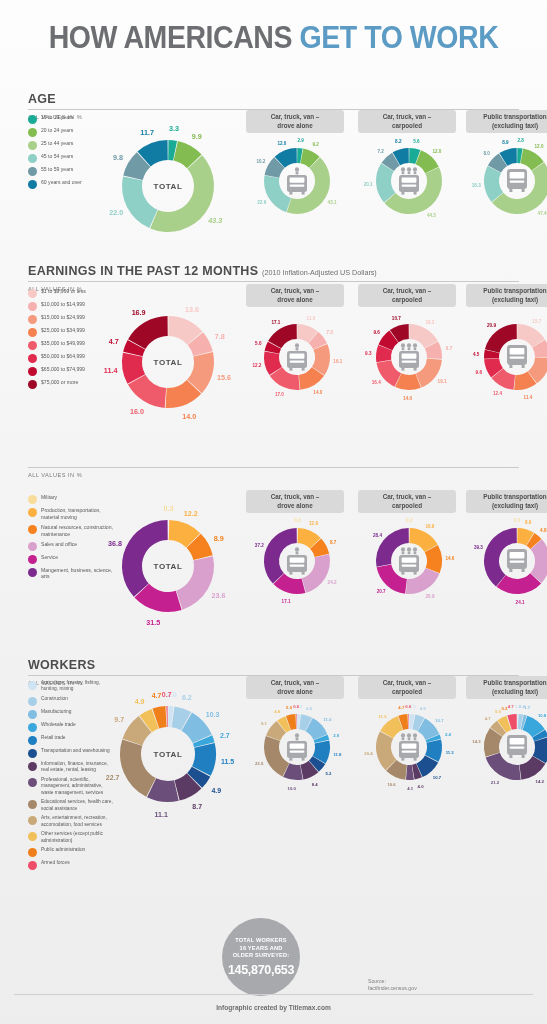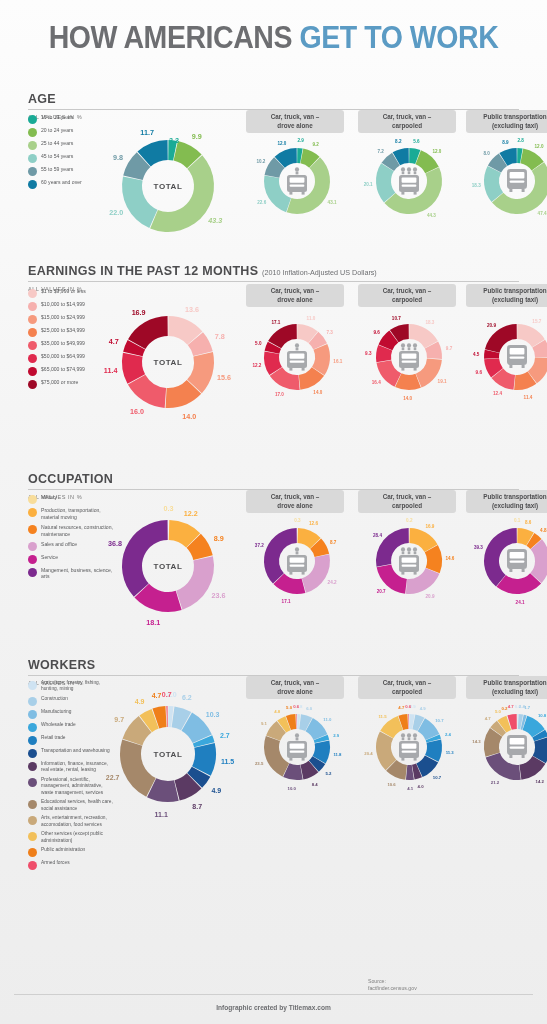--- a/index.html
+++ b/index.html
@@ -115,21 +115,21 @@
         </div>
         <div class="donut" style="width: 92px; height: 92px; left: 94px; top: 56px;">
           <svg width="92" height="92">
             <path d="M46.4415615192704,0.0021193594237516322 A46,46 0 0 1 55.03714003571168,0.8964513594003662 L51.10794871583704,20.50668989879151 A26,26 0 0 0 46.2495782500224,20.001197898804726 Z" fill="#1aab96"></path>
             <path d="M55.90134737739763,1.0782533719791658 A46,46 0 0 1 79.62583936233352,14.610464686801407 L65.0059092047972,28.258088736018188 A26,26 0 0 0 51.59641373505083,20.609447558075182 Z" fill="#83bc50"></path>
             <path d="M80.22224132386766,15.261779511966463 A46,46 0 0 1 28.137283856759193,88.39013295551223 L35.90368217990737,69.95964036615909 A26,26 0 0 0 65.34300596566433,28.626223202415826 Z" fill="#a8d08a"></path>
             <path d="M27.326793603090263,88.03940250358477 A46,46 0 0 1 1.0135736081142,36.39680050777657 L20.572889430673243,40.57210463483023 A26,26 0 0 0 35.445578993051015,69.76140141506966 Z" fill="#8ecfc6"></path>
             <path d="M1.206220930293462,35.53494593161028 A46,46 0 0 1 14.822360279031024,12.177599413562355 L28.3778558098871,26.88299097288307 A26,26 0 0 0 20.681777047557173,40.084969439605814 Z" fill="#6f9aa6"></path>
             <path d="M15.47740952718473,11.585301529305731 A46,46 0 0 1 45.55843848072957,0.0021193594237516322 L45.75042174997758,20.001197898804726 A26,26 0 0 0 28.748101037104412,26.54821390786846 Z" fill="#107ba3"></path>
           </svg>
-          <div class="lab" style="left: 52.0022px; top: -11.6886px; font-size: 7.2px; color: rgb(26, 171, 150); margin-top: 12px;">3.3</div>
+          <div class="lab" style="left: 52.0022px; top: -11.6886px; font-size: 7.2px; color: rgb(26, 171, 150);">3.3</div>
           <div class="lab" style="left: 74.7366px; top: -4.38063px; font-size: 7.2px; color: rgb(131, 188, 80);">9.9</div>
           <div class="lab" style="left: 93.2422px; top: 79.6478px; font-size: 7.2px; color: rgb(168, 208, 138); font-style: italic;">43.3</div>
           <div class="lab" style="left: -5.67838px; top: 72.3314px; font-size: 7.2px; color: rgb(142, 207, 198);">22.0</div>
           <div class="lab" style="left: -4.10756px; top: 16.7899px; font-size: 7.2px; color: rgb(111, 154, 166);">9.8</div>
           <div class="lab" style="left: 25.158px; top: -8.12587px; font-size: 7.2px; color: rgb(16, 123, 163);">11.7</div>
           <div class="center-word">TOTAL</div>
         </div>
         <div class="phead" style="left: 218px; top: 26px;">
           <div>Car, truck, van –</div>
           <div>drove alone</div>
@@ -385,21 +385,20 @@
       <rect x="2" y="2" width="20" height="20" rx="3.2" fill="#a7a9ac"></rect>
       <rect x="4.6" y="5" width="14.8" height="6.4" rx="1" fill="#fff"></rect>
       <rect x="4.6" y="13.4" width="14.8" height="2.4" rx="1.2" fill="#fff"></rect>
       <rect x="4.4" y="22" width="3" height="3" fill="#a7a9ac"></rect>
       <rect x="16.6" y="22" width="3" height="3" fill="#a7a9ac"></rect>
     </svg>
           </div>
         </div>
       </div>
       <div class="section" style="position: absolute; left: 14px; right: 14px; top: 464px; height: 186px;">
-        <div class="sec-head"><span>OCCUPATION</span></div>
         <div class="rule"></div>
         <div class="allvals">ALL VALUES IN %</div>
         <div class="legend" style="top: 30px;">
           <div class="lg-item">
             <span class="lg-dot" style="background: rgb(248, 221, 154);"></span>
             <span class="lg-txt" style="font-size: 5.1px;">Military</span>
           </div>
           <div class="lg-item">
             <span class="lg-dot" style="background: rgb(251, 176, 64);"></span>
             <span class="lg-txt" style="font-size: 5.1px;">Production, transportation, material moving</span>
@@ -426,21 +425,21 @@
             <path d="M47.3093389532874,0.018638216061887647 A46,46 0 0 1 78.23898866075488,13.187691179502195 L64.22203706912232,27.45391240580559 A26,26 0 0 0 46.74006114751027,20.010534643861067 Z" fill="#fbb040"></path>
             <path d="M78.86295981451659,13.81264421811776 A46,46 0 0 1 90.74156486755064,35.31391684466389 L71.28871057731124,39.96003995567959 A26,26 0 0 0 64.57471641690069,27.807146731979607 Z" fill="#f5821f"></path>
             <path d="M90.93846500533974,36.17480977467331 A46,46 0 0 1 60.51059015847879,89.65137767874754 L54.20163791566193,70.67251781842252 A26,26 0 0 0 71.40000195953985,40.44663161177186 Z" fill="#d9a0cd"></path>
             <path d="M59.66992122394994,89.92189947772071 A46,46 0 0 1 12.446902558344448,77.46727907002395 L27.03520579384686,63.78585338740484 A26,26 0 0 0 53.726477213536924,70.8254214439291 Z" fill="#c5208f"></path>
             <path d="M11.848994710062478,76.81734637645914 A46,46 0 0 1 45.55843848072957,0.0021193594237516322 L45.75042174997758,20.001197898804726 A26,26 0 0 0 26.69725787960053,63.418500125824735 Z" fill="#7c2a8e"></path>
           </svg>
           <div class="lab" style="left: 46.5472px; top: -11.9974px; font-size: 7.2px; color: rgb(248, 221, 154);">0.3</div>
           <div class="lab" style="left: 68.7212px; top: -7.36431px; font-size: 7.2px; color: rgb(251, 176, 64);">12.2</div>
           <div class="lab" style="left: 96.7677px; top: 17.9529px; font-size: 7.2px; color: rgb(245, 130, 31);">8.9</div>
           <div class="lab" style="left: 96.4109px; top: 74.6835px; font-size: 7.2px; color: rgb(217, 160, 205);">23.6</div>
-          <div class="lab" style="left: 31.2088px; top: 102.082px; font-size: 7.2px; color: rgb(197, 32, 143);">18.1</div>
+          <div class="lab" style="left: 31.2088px; top: 102.082px; font-size: 7.2px; color: rgb(197, 32, 143);">31.5</div>
           <div class="lab" style="left: -7.111px; top: 22.6929px; font-size: 7.2px; color: rgb(124, 42, 142);">36.8</div>
           <div class="center-word">TOTAL</div>
         </div>
         <div class="phead" style="left: 218px; top: 26px;">
           <div>Car, truck, van –</div>
           <div>drove alone</div>
         </div>
         <div class="donut" style="width: 66px; height: 66px; left: 236px; top: 64px;">
           <svg width="66" height="66">
             <path d="M33.93806481100151,0.013335506445017131 A33,33 0 0 1 56.675552834995806,10.011563820970292 L45.91393790999771,20.460852993256523 A18,18 0 0 0 33.51167171509173,15.007273912606376 Z" fill="#fbb040"></path>
@@ -749,20 +748,28 @@
       <rect x="4.6" y="13.4" width="14.8" height="2.4" rx="1.2" fill="#fff"></rect>
       <rect x="4.4" y="22" width="3" height="3" fill="#a7a9ac"></rect>
       <rect x="16.6" y="22" width="3" height="3" fill="#a7a9ac"></rect>
     </svg>
           </div>
         </div>
       </div>
     </div>
 
 
+  <div class="totalcirc">
+    <div class="t1">
+        <div>TOTAL WORKERS</div>
+        <div>16 YEARS AND</div>
+        <div>OLDER SURVEYED:</div>
+      </div>
+    <div class="t2">145,870,653</div>
+  </div>
 
   <div class="srcbox">
     <div>Source:</div>
     <div>factfinder.census.gov</div>
   </div>
 
   <div class="botrule"></div>
   <div class="credit">Infographic created by Titlemax.com</div>
 </div>
 

